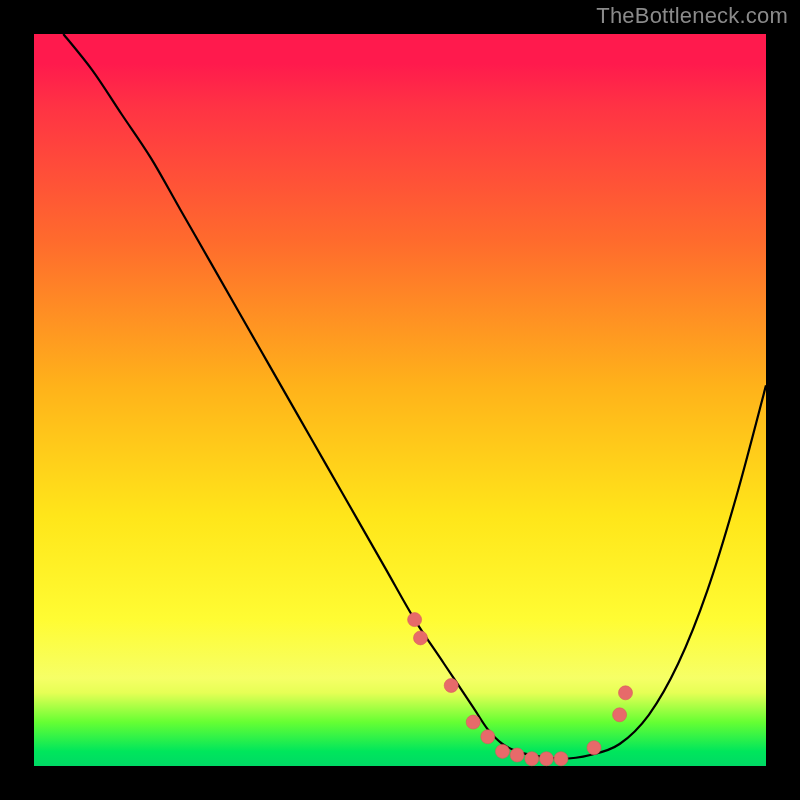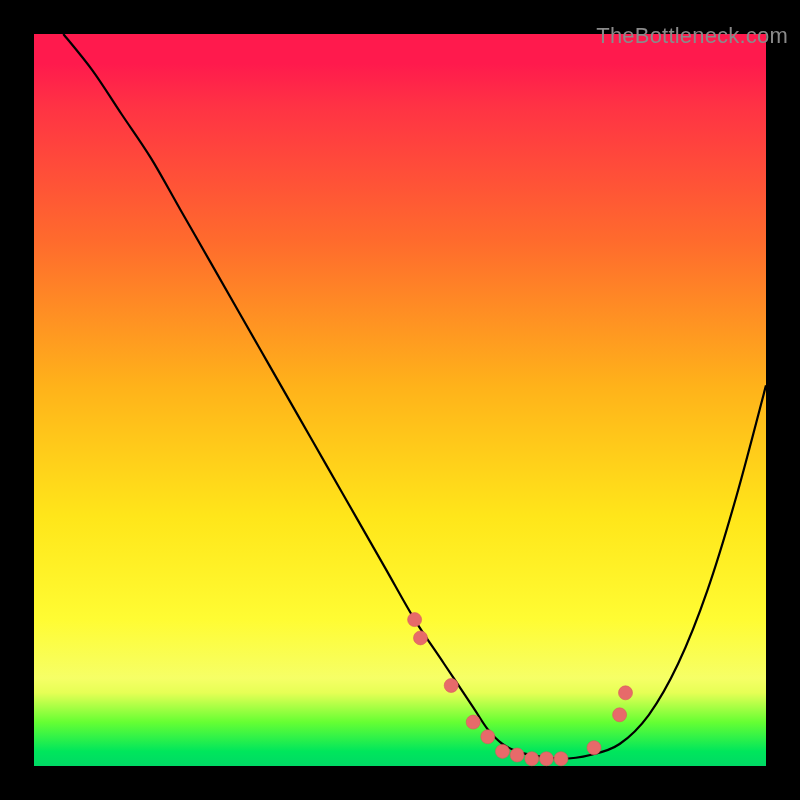--- a/index.html
+++ b/index.html
@@ -37,21 +37,21 @@
       #fffc33 80%,
       #f6ff66 88%,
       #e6ff55 90%,
       #66ff33 94%,
       #00e65c 98%,
       #00d965 100%
     );
   }
   .watermark {
     position: absolute;
-    top: 23px;
+    top: 3px;
     right: 12px;
     color: #8a8a8a;
     font-size: 22px;
     font-weight: 500;
     letter-spacing: 0.2px;
     user-select: none;
   }
   svg.curve-layer {
     position: absolute;
     left: 0;

